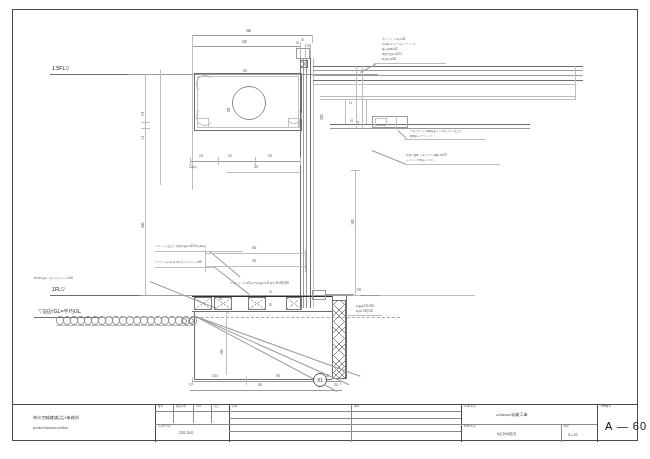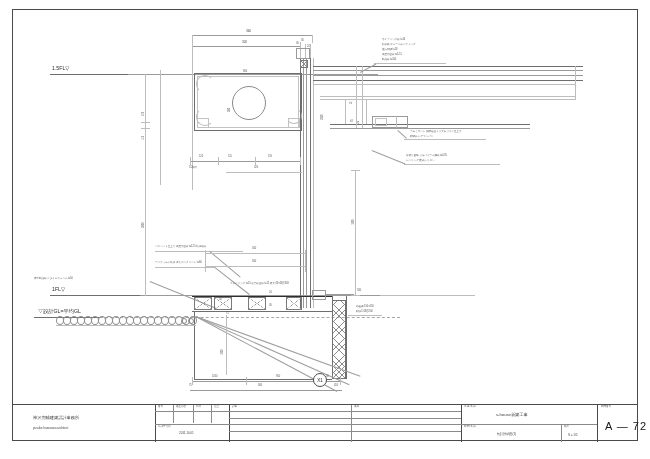--- a/index.html
+++ b/index.html
@@ -422,16 +422,16 @@
     <div class="lbl micro" style="left:451px; top:1px; position:absolute;">工 事 名 称</div>
     <div class="lbl small" style="left:483px; top:8px; position:absolute;">s-house新築工事</div>
 
     <div class="lbl micro" style="left:451px; top:21px; position:absolute;">図 面 名 称</div>
     <div class="lbl tiny" style="left:484px; top:28px; position:absolute;">矩計詳細図(1)</div>
 
     <div class="lbl micro" style="left:551px; top:21px; position:absolute;">縮尺</div>
     <div class="lbl tiny" style="left:555px; top:29px; position:absolute;">S = 1/5</div>
 
     <div class="lbl micro" style="left:588px; top:1px; position:absolute;">図面番号</div>
-    <div class="lbl huge" style="left:592px; top:16px; position:absolute;">A — 72</div>
+    <div class="lbl huge" style="left:592px; top:16px; position:absolute;">A — 60</div>
   </div>
 
 </div>
 
 </body></html>

